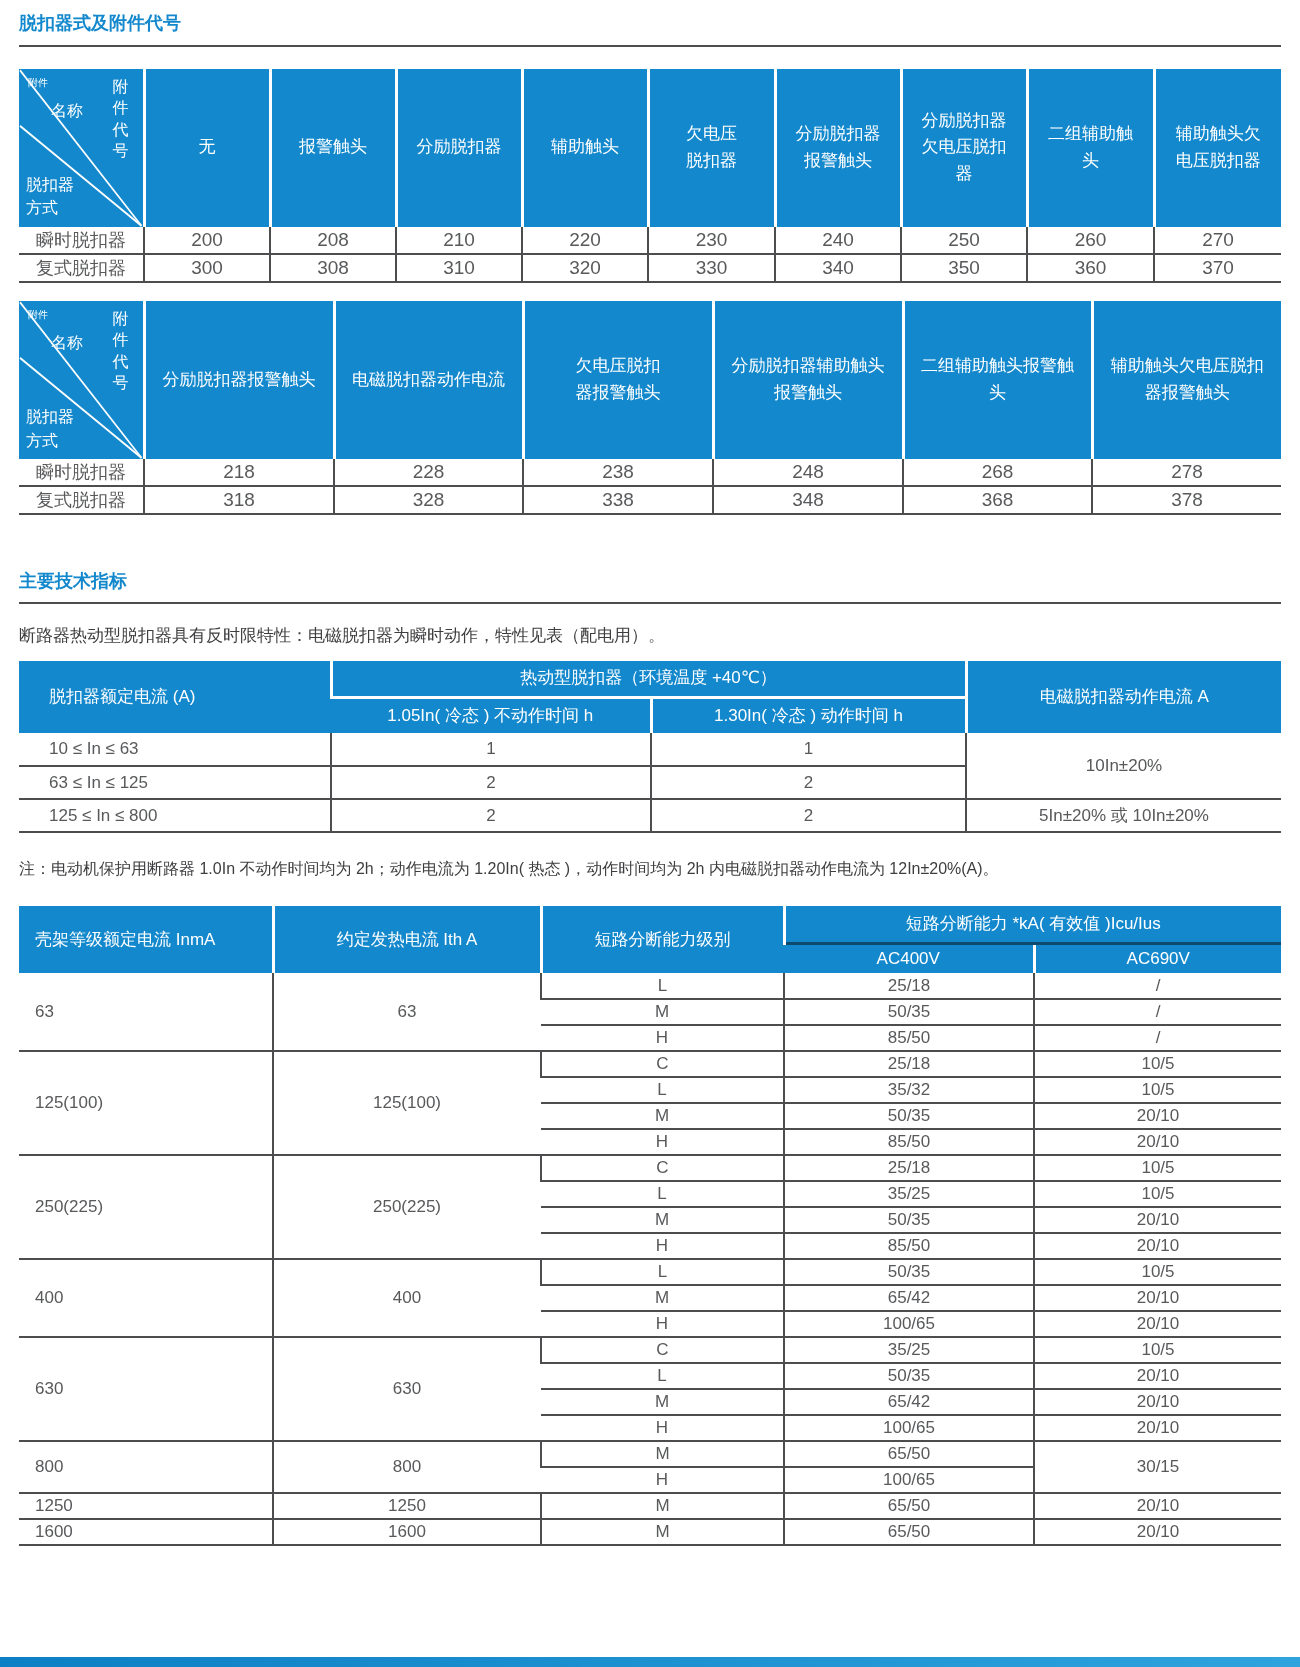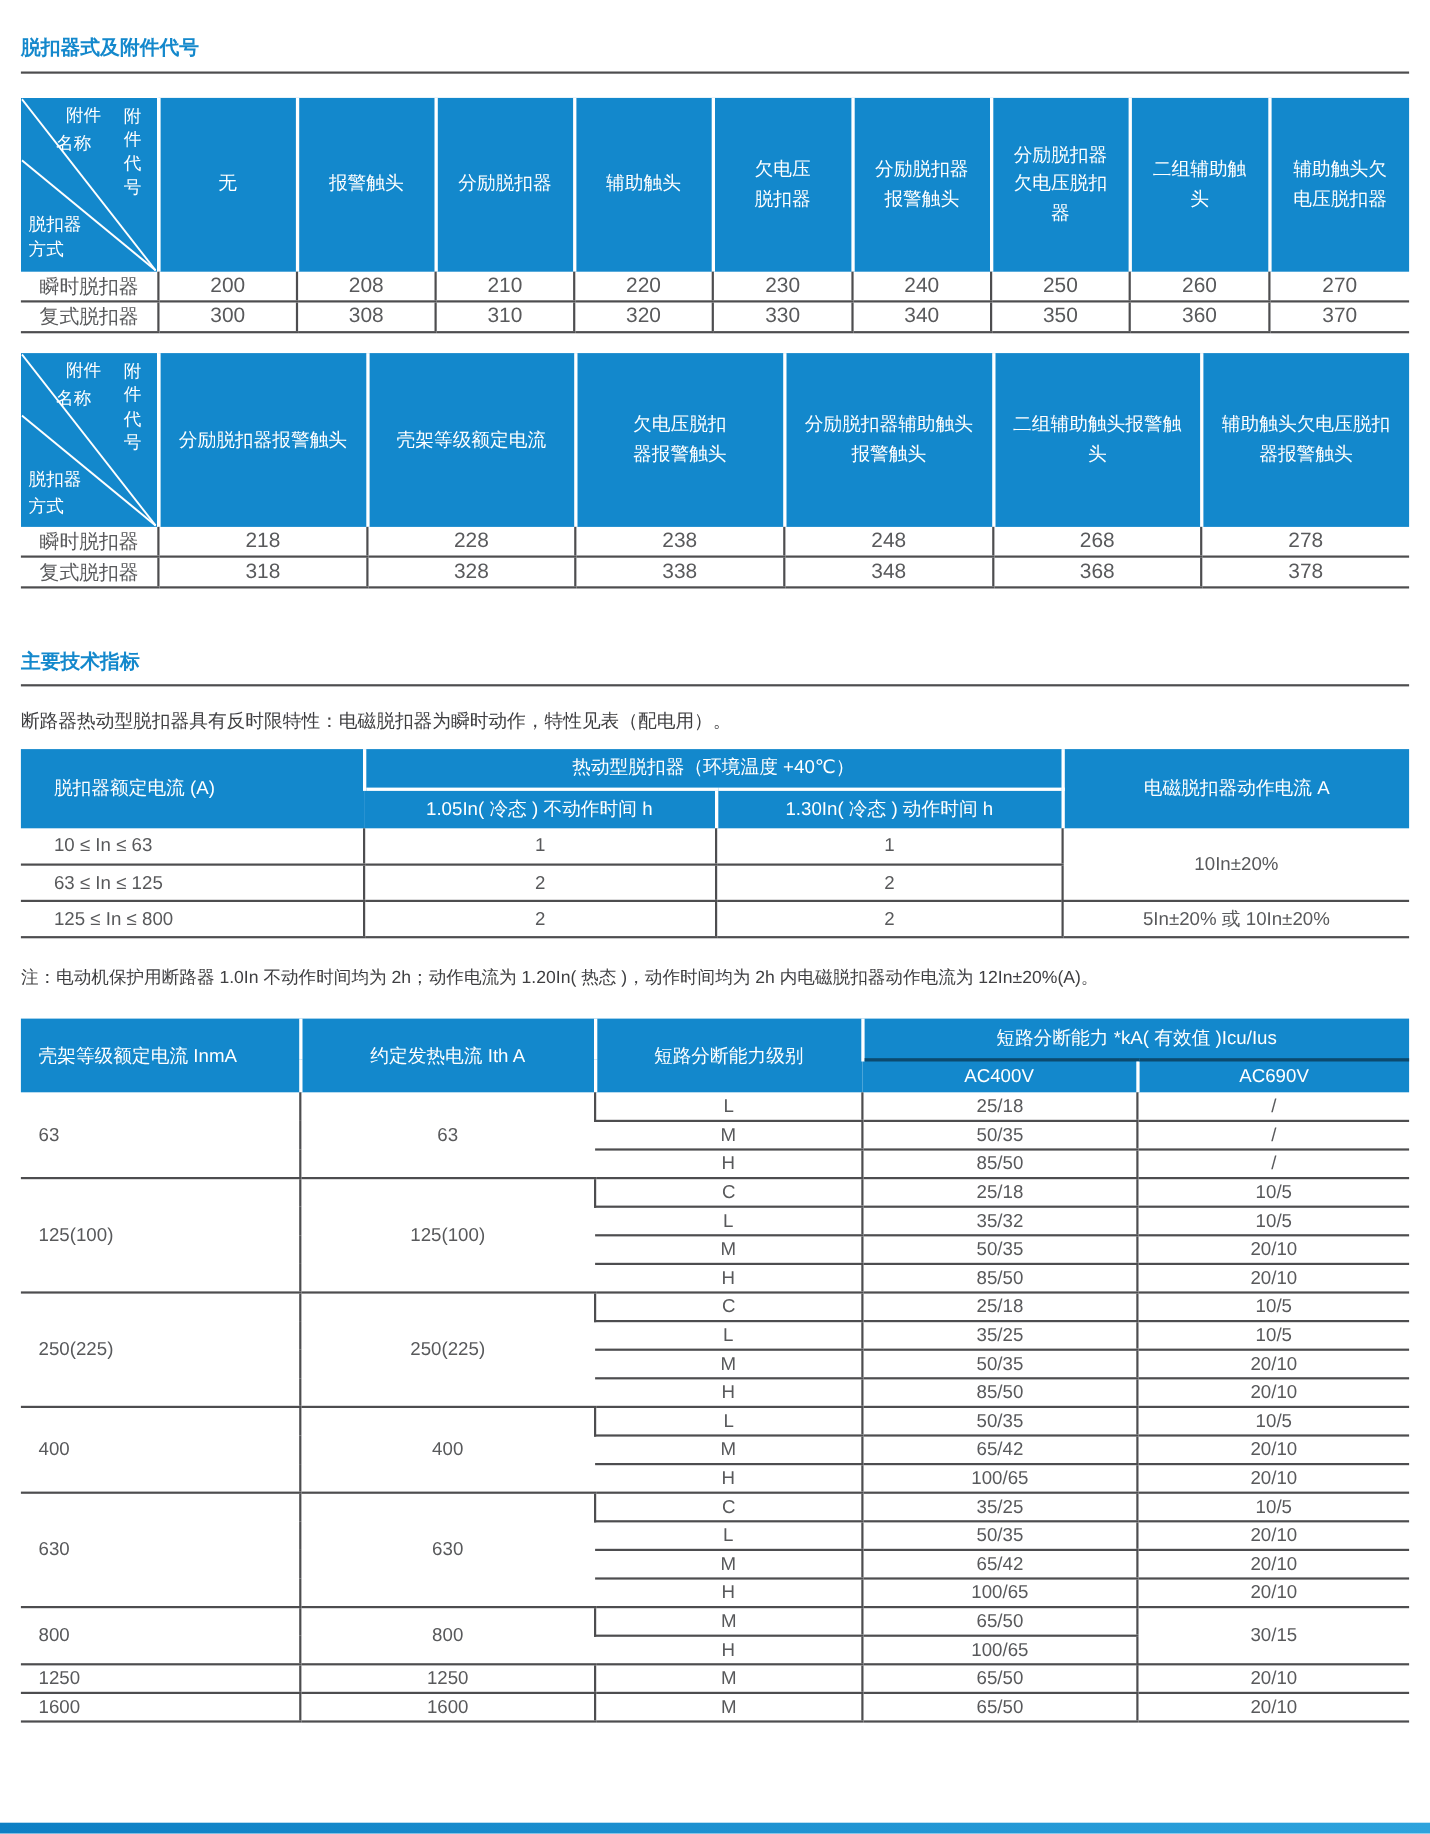--- a/index.html
+++ b/index.html
@@ -8,21 +8,21 @@
     --txt:#58595b;
   }
   html,body{margin:0;padding:0;}
   body{
     width:1300px;height:1667px;background:#fff;position:relative;overflow:hidden;
     font-family:"Liberation Sans","DejaVu Sans",sans-serif;
   }
   .content{padding:0 19px;}
   .section-title{
     color:var(--blue);font-size:18px;font-weight:bold;line-height:1.2;
-    padding-top:33px;margin:0 0 10px 0;
+    padding-top:13px;margin:0 0 10px 0;
   }
   .rule{border-bottom:2px solid var(--border);width:1262px;}
   table{border-collapse:collapse;table-layout:fixed;width:1262px;}
   th{
     background:var(--blue);color:#fff;font-weight:normal;font-size:17px;
     text-align:center;vertical-align:middle;white-space:pre-line;line-height:1.55;
     border-left:3px solid #fff;padding:0 4px;box-sizing:border-box;
   }
   th:first-child{border-left:none;}
   td{
@@ -31,21 +31,21 @@
     box-sizing:border-box;
   }
   td:first-child{border-left:none;}
   
   .acc-table{margin-top:22px;}
   .acc-table td{height:27px;font-size:19px;}
   .acc-table td.rowlabel{font-size:18px;}
   th.corner{position:relative;padding:0;}
   th.corner svg{position:absolute;left:0;top:0;width:100%;height:100%;}
   th.corner svg line{stroke:#fff;stroke-width:1.6;}
-  .c-name-top{position:absolute;left:9px;top:9px;font-size:16px;line-height:1;margin-left:32px;}
+  .c-name-top{position:absolute;left:9px;top:9px;font-size:10px;line-height:1;}
   .c-name-bottom{position:absolute;left:32px;top:34px;font-size:16px;line-height:1;}
   .c-code{position:absolute;right:13px;top:7px;width:17px;font-size:16px;line-height:1.35;word-break:break-all;text-align:left;}
   .c-type{position:absolute;left:7px;bottom:7px;font-size:16px;line-height:1.45;text-align:left;white-space:pre-line;}
   
   .tech-table{margin-top:14px;}
   .tech-table td{height:33px;font-size:17px;}
   .tech-table th.left, .tech-table td.left{text-align:left;padding-left:30px;}
   .tech-table th.subth{border-top:3px solid #fff;}
   
   .cap-table{margin-top:26px;}
@@ -153,21 +153,21 @@
       <line x1="1" y1="1" x2="124" y2="127"></line>
       <line x1="1" y1="46" x2="124" y2="127"></line>
     </svg>
     <span class="c-name-top">附件</span>
     <span class="c-name-bottom">名称</span>
     <span class="c-code">附件代号</span>
     <span class="c-type">脱扣器
 方式</span>
   </th>
           <th>分励脱扣器报警触头</th>
-          <th>壳架等级额定电流</th>
+          <th>电磁脱扣器动作电流</th>
           <th>欠电压脱扣
 器报警触头</th>
           <th>分励脱扣器辅助触头
 报警触头</th>
           <th>二组辅助触头报警触
 头</th>
           <th>辅助触头欠电压脱扣
 器报警触头</th>
         </tr>
         <tr>

